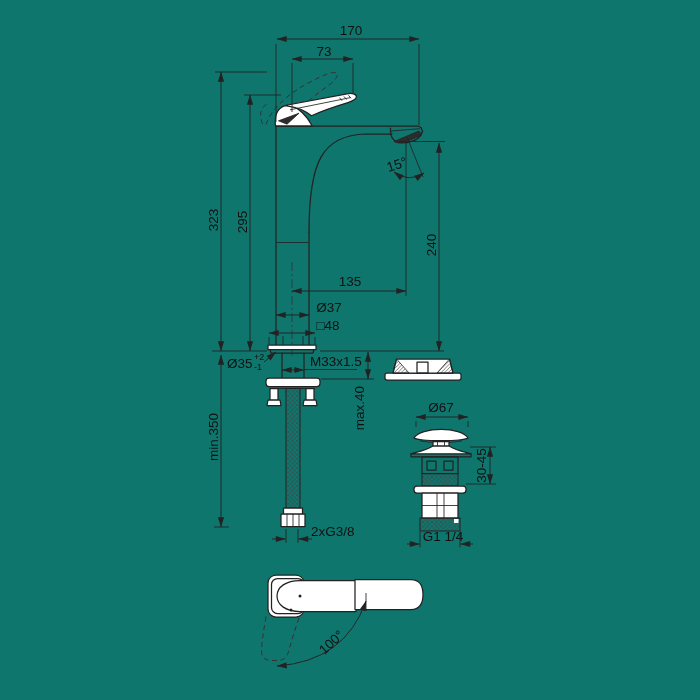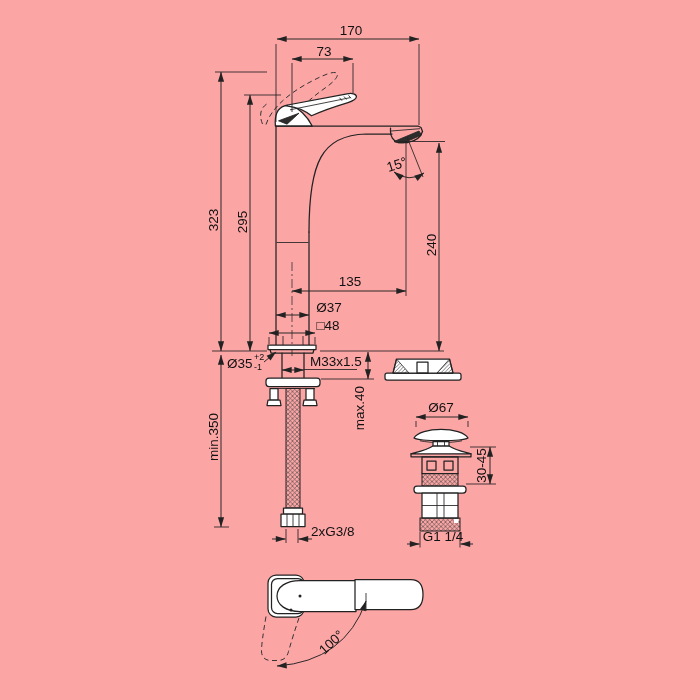--- a/index.html
+++ b/index.html
@@ -1,16 +1,16 @@
 <!DOCTYPE html>
 <html><head>
 <meta charset="utf-8">
 <style>
   html,body{margin:0;padding:0;background:#ffffff;}
-  .stage{position:relative;width:700px;height:700px;background:#fca5a5;overflow:hidden;}
+  .stage{position:relative;width:700px;height:700px;background:#0f766e;overflow:hidden;}
   svg{position:absolute;left:0;top:0;}
   text{font-family:"Liberation Sans","DejaVu Sans",sans-serif;fill:#111;}
   .dimtxt{font-size:13.5px;}
   .smalltxt{font-size:9px;}
   .obj{fill:none;stroke:#222;stroke-width:1.25;stroke-linecap:round;stroke-linejoin:round;}
   .objf{fill:#ffffff;stroke:#222;stroke-width:1.25;stroke-linejoin:round;}
   .dark{fill:#2c2c2c;stroke:#222;stroke-width:0.8;}
   .dim{fill:none;stroke:#222;stroke-width:0.95;}
   .thin{fill:none;stroke:#222;stroke-width:0.85;}
   .dash{fill:none;stroke:#333;stroke-width:1;stroke-dasharray:5 3.5;}

